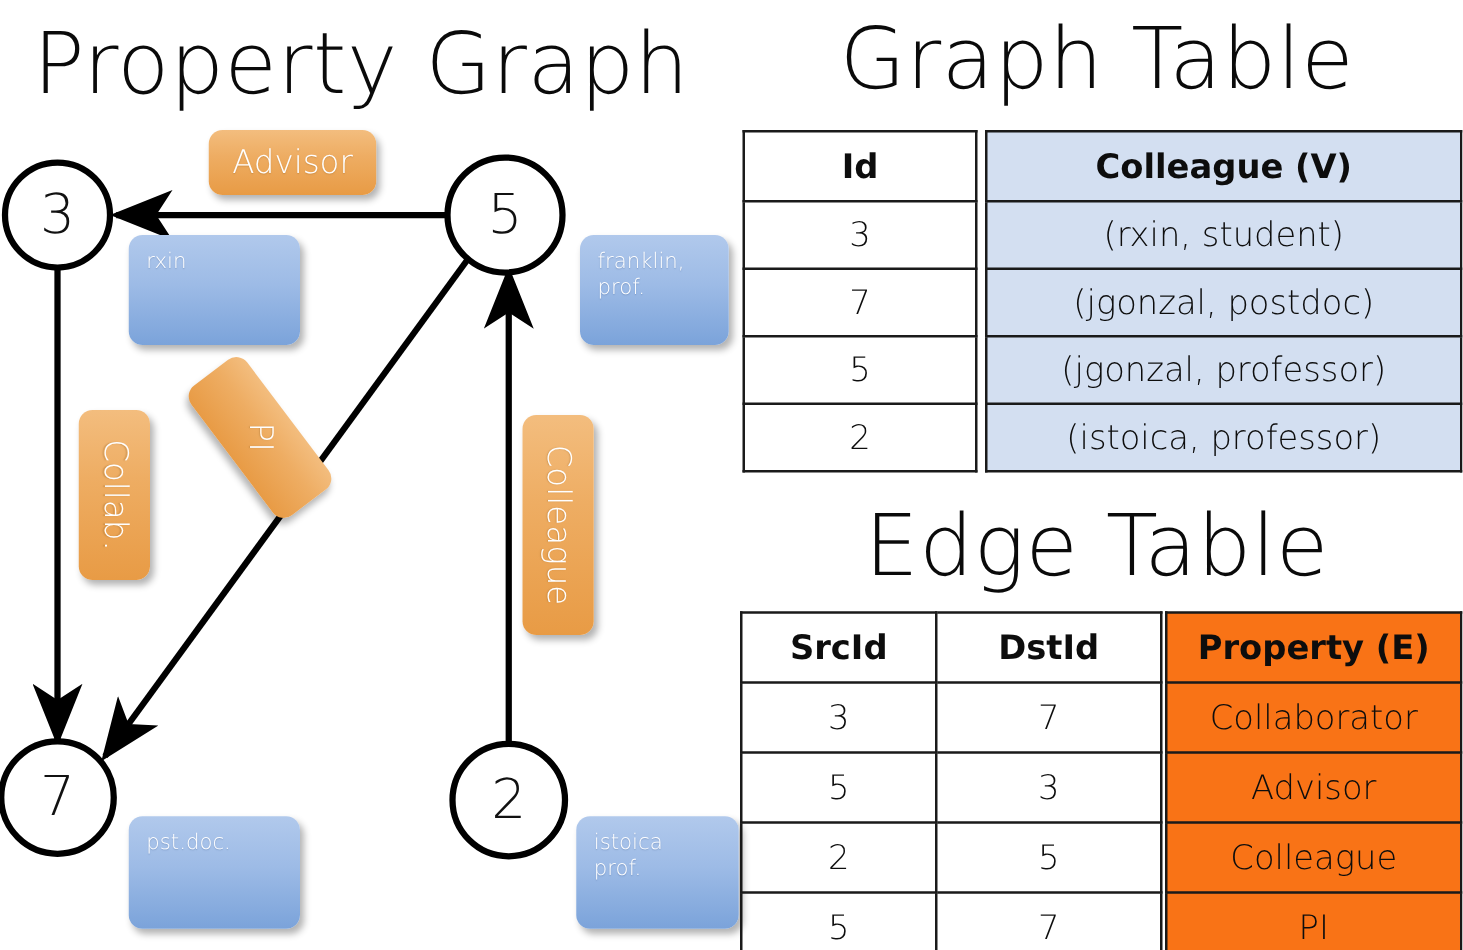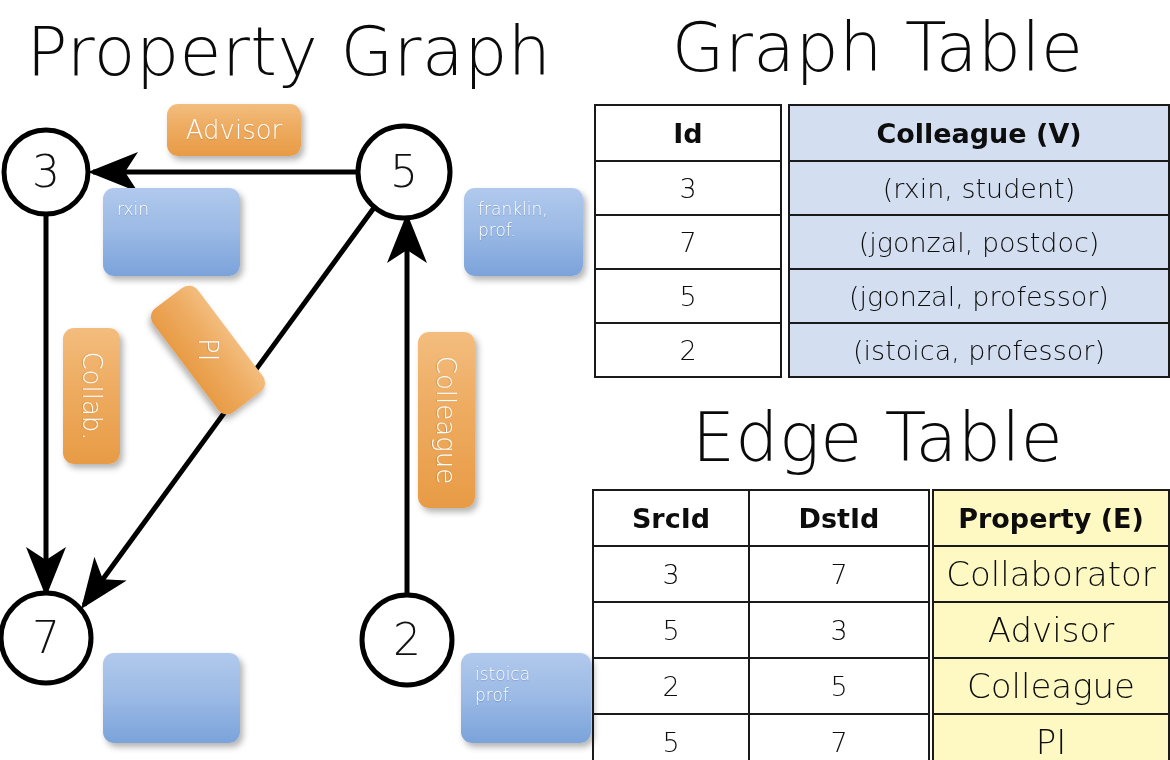--- a/index.html
+++ b/index.html
@@ -132,22 +132,22 @@
   #vertex-table th.h-id, #vertex-table th.h-prop { height: 54px; }
 
   
   #edge-table { left: 592px; top: 489px; width: 576px; }
   #edge-table col.c-src { width: 156px; }
   #edge-table col.c-dst { width: 180px; }
   #edge-table col.c-gap { width: 4px; }
   #edge-table col.c-pe  { width: 236px; }
   #edge-table .gap-cell { border: none; width: 4px; padding: 0; background: #fff; }
   #edge-table th, #edge-table td { height: 54px; }
-  #edge-table td.e-prop, #edge-table th.h-pe { background: #fef9c3; }
-  #edge-table td.e-prop { font-size: 34px; }
+  #edge-table td.e-prop, #edge-table th.h-pe { background: #f97316; }
+  #edge-table td.e-prop { font-size: 27px; }
 </style>
 </head>
 <body>
 
 <div class="section-title" id="title-property-graph">Property Graph</div>
 
 <div class="section-title" id="title-vertex-table">Graph Table</div>
 
 <div class="section-title" id="title-edge-table">Edge Table</div>
 
@@ -182,20 +182,21 @@
   <div class="prop-box" style="left:63px; top:188px; width:137px; height:88px;">
     <span>rxin</span>
   </div>
 
   <div class="prop-box" style="left:424px; top:188px; width:119px; height:88px;">
     <span>franklin,</span>
     <span>prof.</span>
   </div>
 
   <div class="prop-box" style="left:63px; top:653px; width:137px; height:90px;">
+    <span>pst.doc.</span>
   </div>
 
   <div class="prop-box" style="left:421px; top:653px; width:130px; height:90px;">
     <span>istoica</span>
     <span>prof.</span>
   </div>
 
   <div class="edge-label" style="left:167px; top:104px; width:134px; height:52px;">
     <span>Advisor</span>
   </div>

